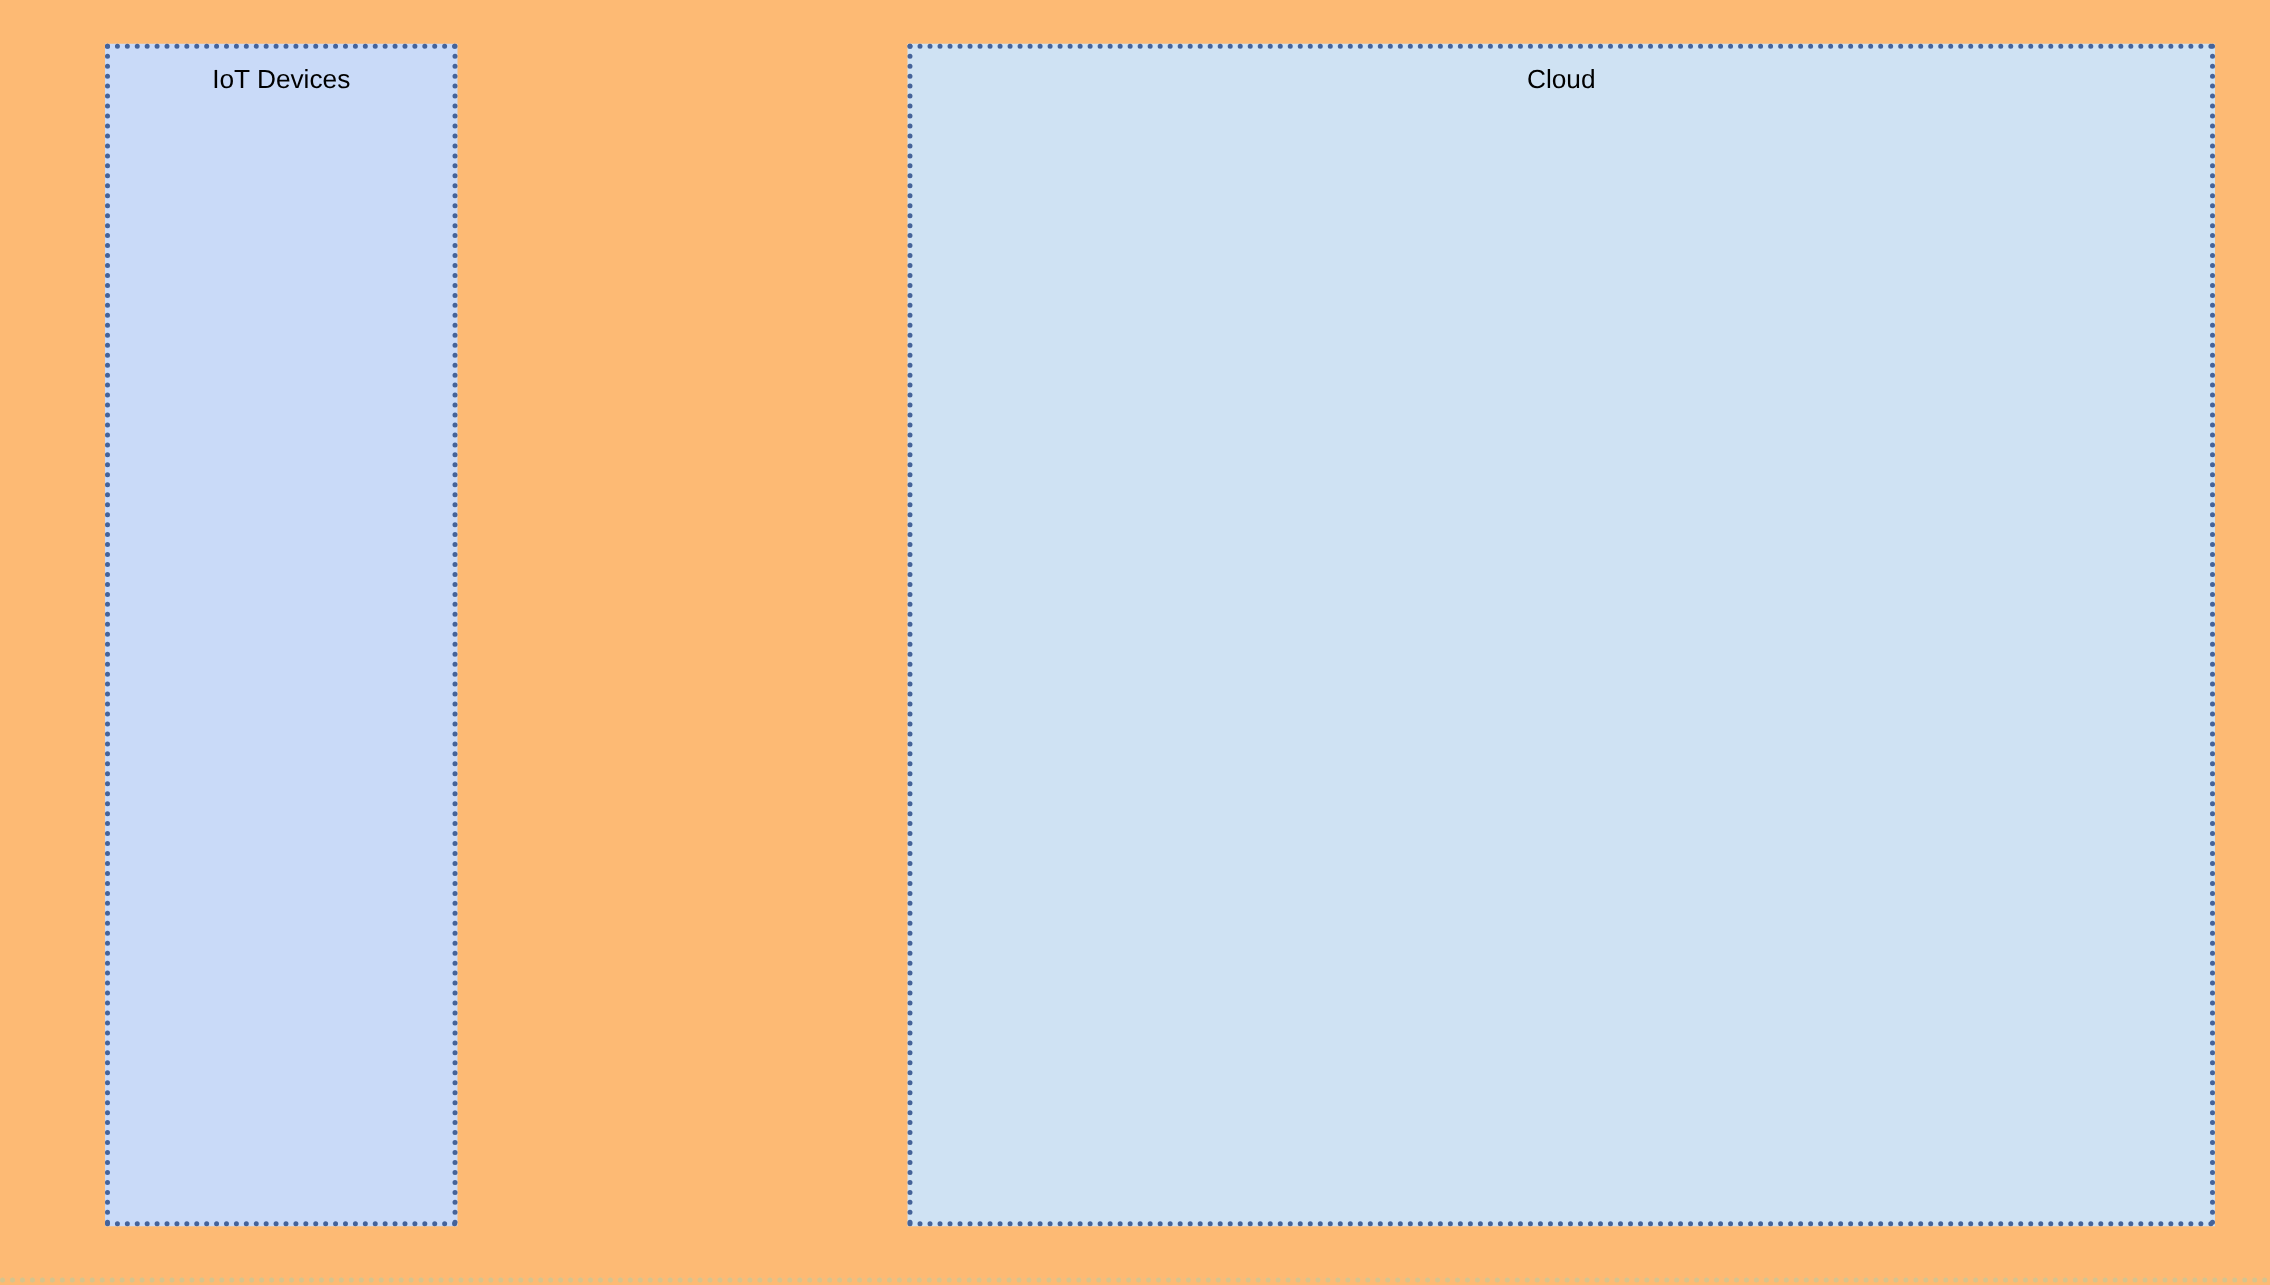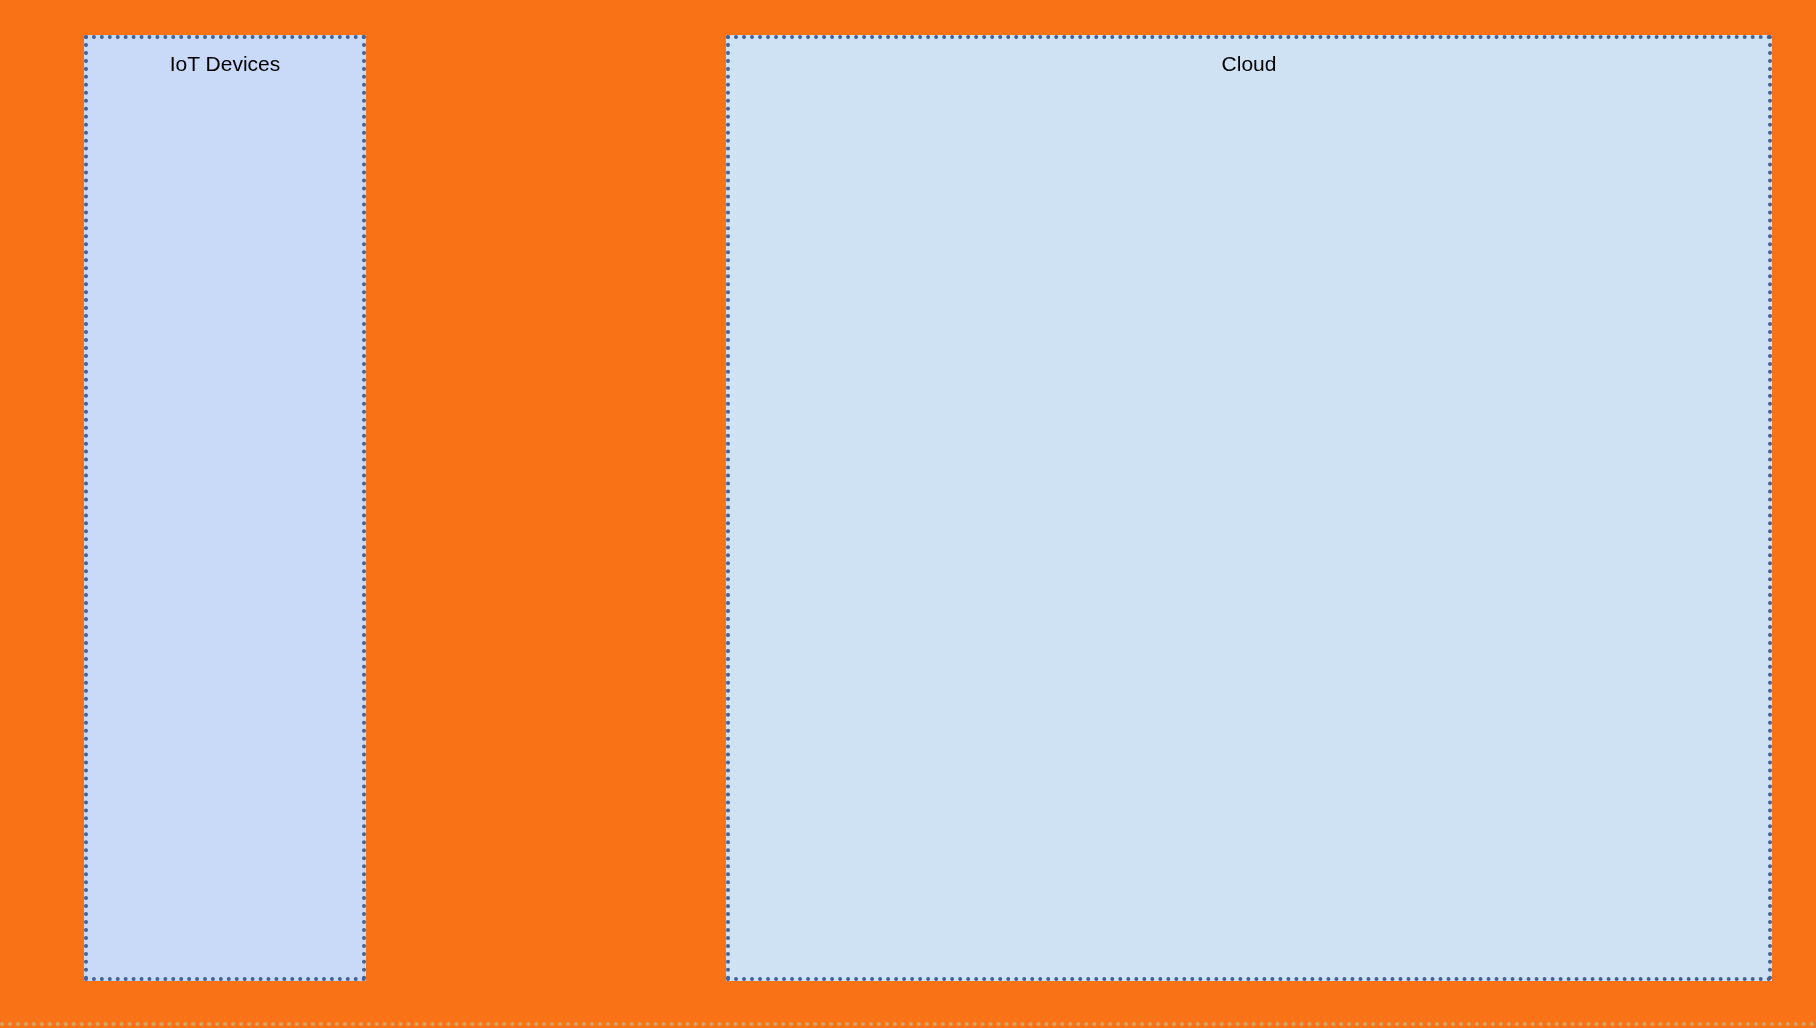--- a/index.html
+++ b/index.html
@@ -5,21 +5,21 @@
   html, body {
     margin: 0;
     padding: 0;
     background: #ffffff;
     font-family: "Liberation Sans", sans-serif;
   }
   #canvas {
     position: relative;
     width: 1816px;
     height: 1028px;
-    background: #f97316;
+    background: #fdba74;
     overflow: hidden;
   }
   .zone {
     position: absolute;
     top: 35px;
     height: 946px;
     box-sizing: border-box;
     border: 4px dotted #45639a;
     display: flex;
     justify-content: center;

